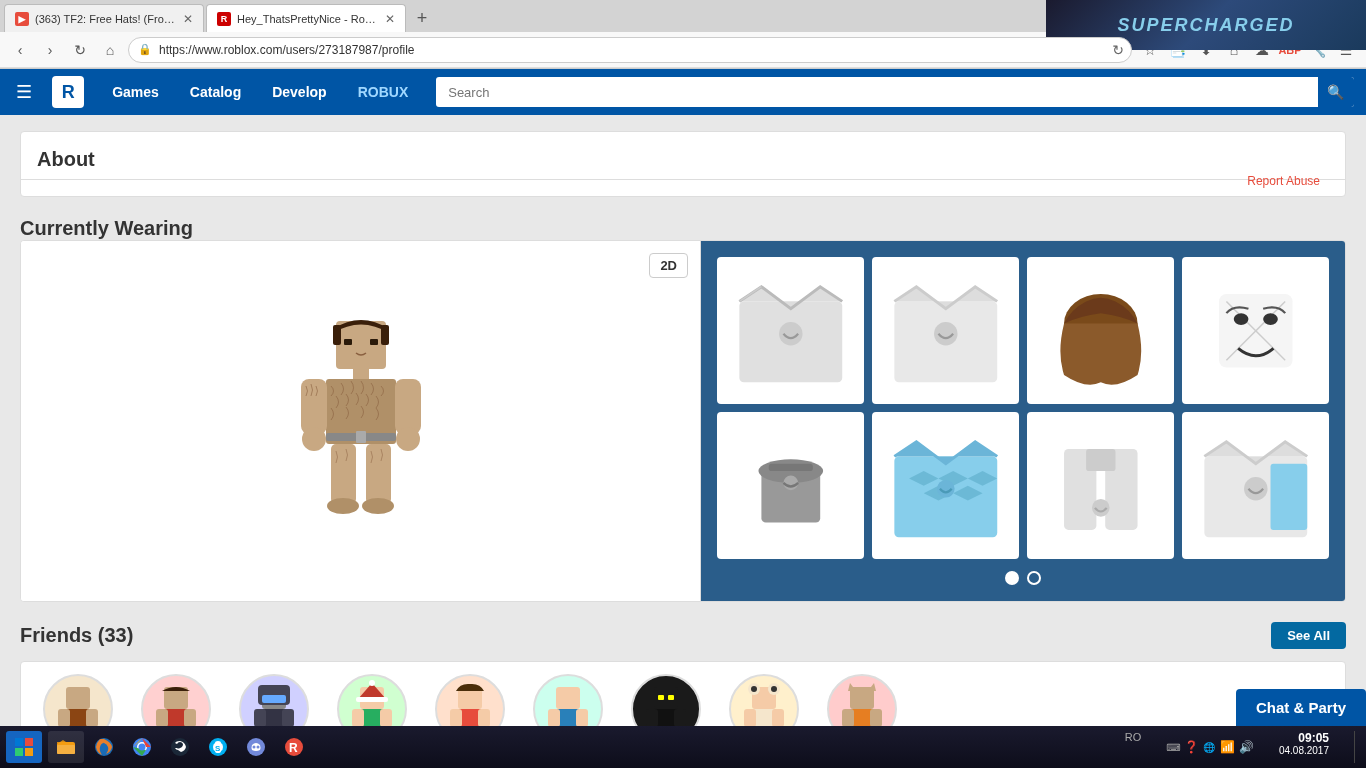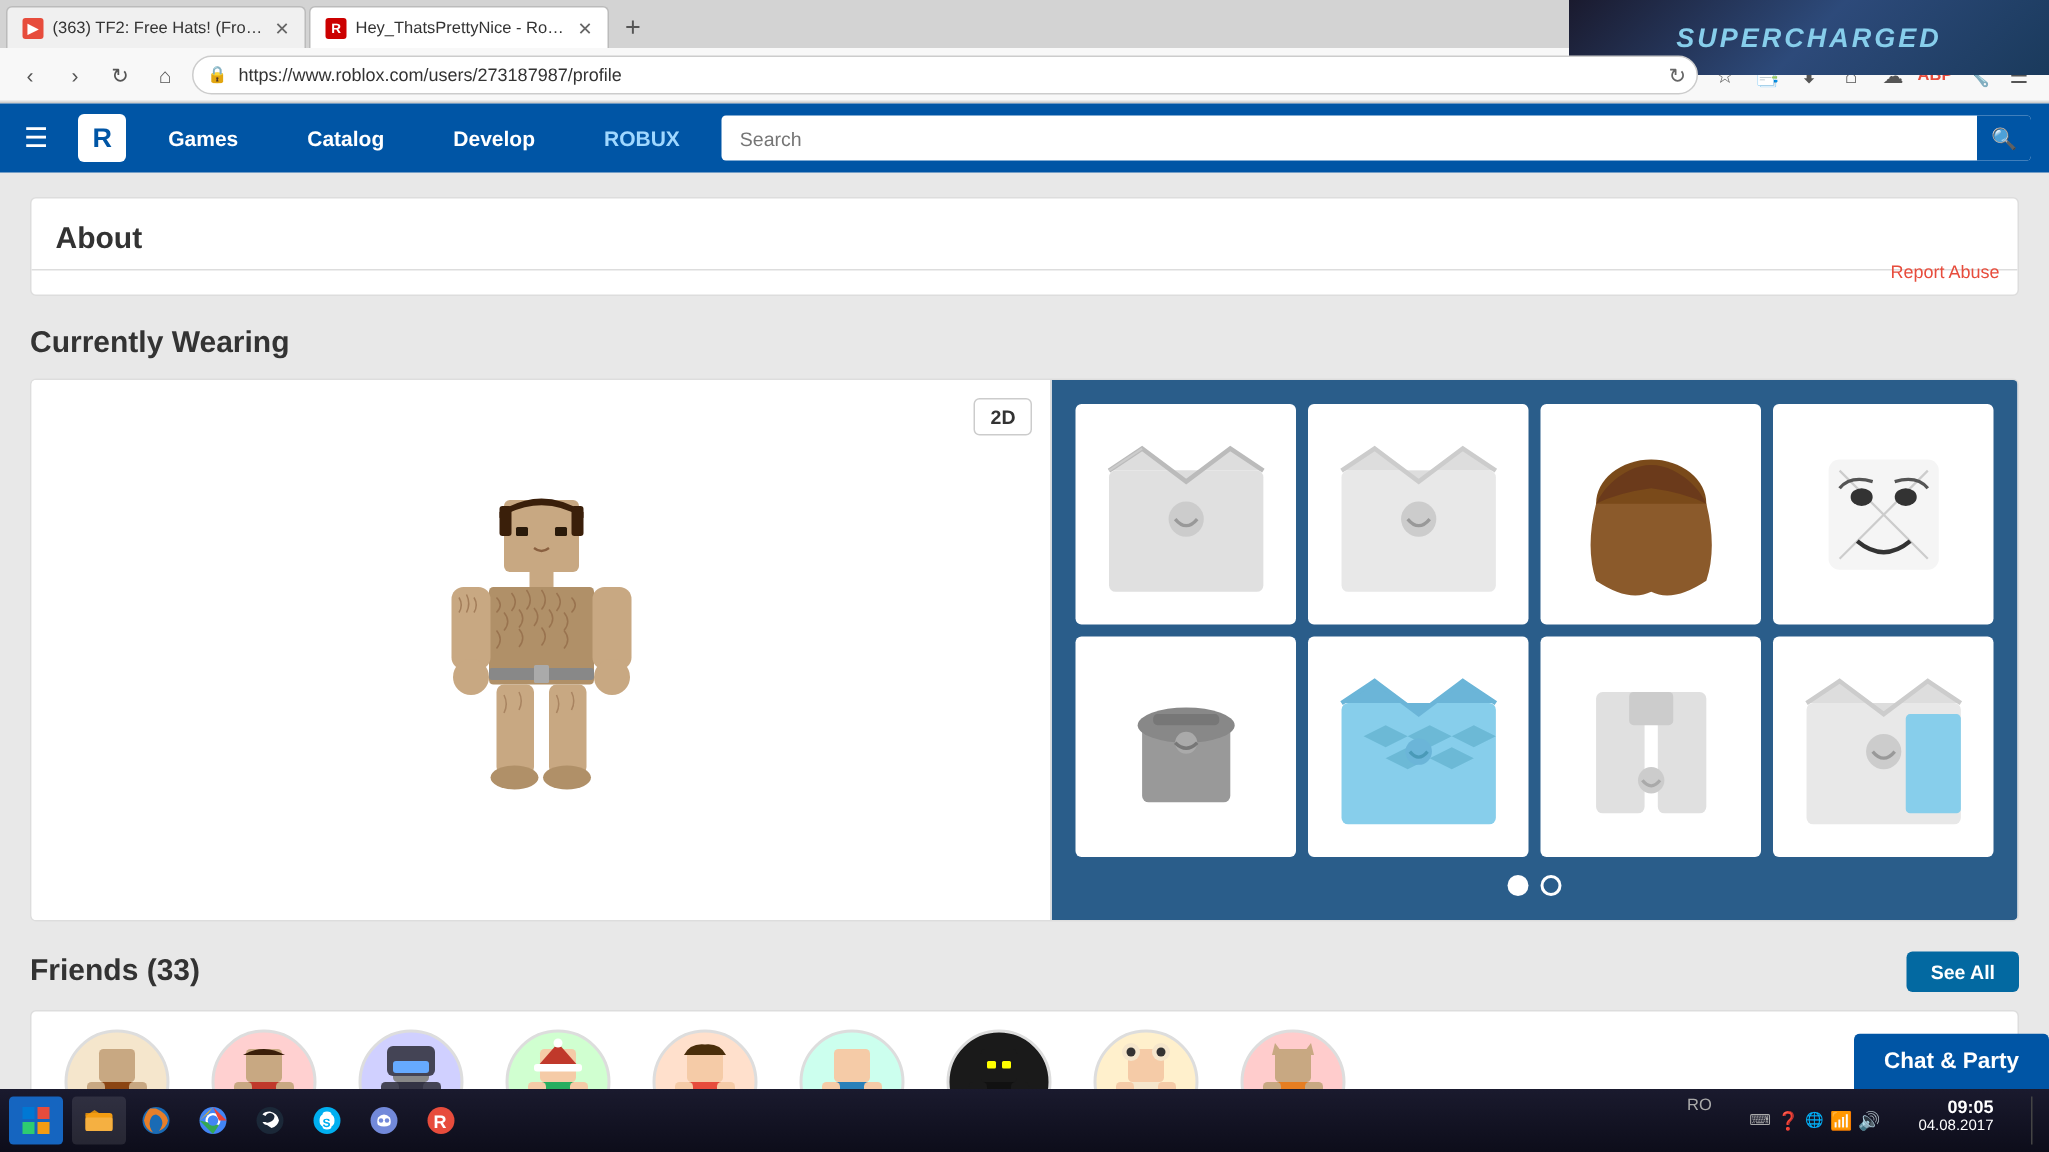--- a/index.html
+++ b/index.html
@@ -102,21 +102,21 @@
     }
     .nav-hamburger { color: white; font-size: 18px; cursor: pointer; padding: 4px; }
     .roblox-logo {
       width: 32px; height: 32px;
       background: white;
       border-radius: 4px;
       display: flex; align-items: center; justify-content: center;
       font-size: 18px; font-weight: 900; color: #0055a5;
       flex-shrink: 0;
     }
-    .nav-links { display: flex; gap: 22px; align-items: center; }
+    .nav-links { display: flex; gap: 7px; align-items: center; }
     .nav-link { color: white; font-size: 14px; font-weight: bold; padding: 4px 12px; cursor: pointer; border-radius: 3px; text-decoration: none; }
     .nav-robux { color: #a0d8ff; }
     .search-bar {
       width: 100%;
       height: 30px;
       border: none;
       border-radius: 3px;
       padding: 0 36px 0 12px;
       font-size: 13px;
       background: white;
@@ -136,36 +136,35 @@
       background: #e8e8e8;
       padding: 16px 20px;
       height: calc(768px - 68px - 46px);
       overflow-y: auto;
     }
 
     .section-title {
       font-size: 20px;
       font-weight: bold;
       color: #333;
-      margin-bottom: 12px;
     }
 
     
     .about-section {
       background: white;
       border: 1px solid #ddd;
       border-radius: 4px;
       padding: 16px;
       margin-bottom: 20px;
       min-height: 60px;
       position: relative;
     }
     .report-abuse {
       position: absolute;
-      right: 12px;
+      right: 25px;
       bottom: 8px;
       color: #e74c3c;
       font-size: 12px;
       cursor: pointer;
       text-decoration: none;
       margin-top: 16px;
     }
 
     
     .wearing-section {

